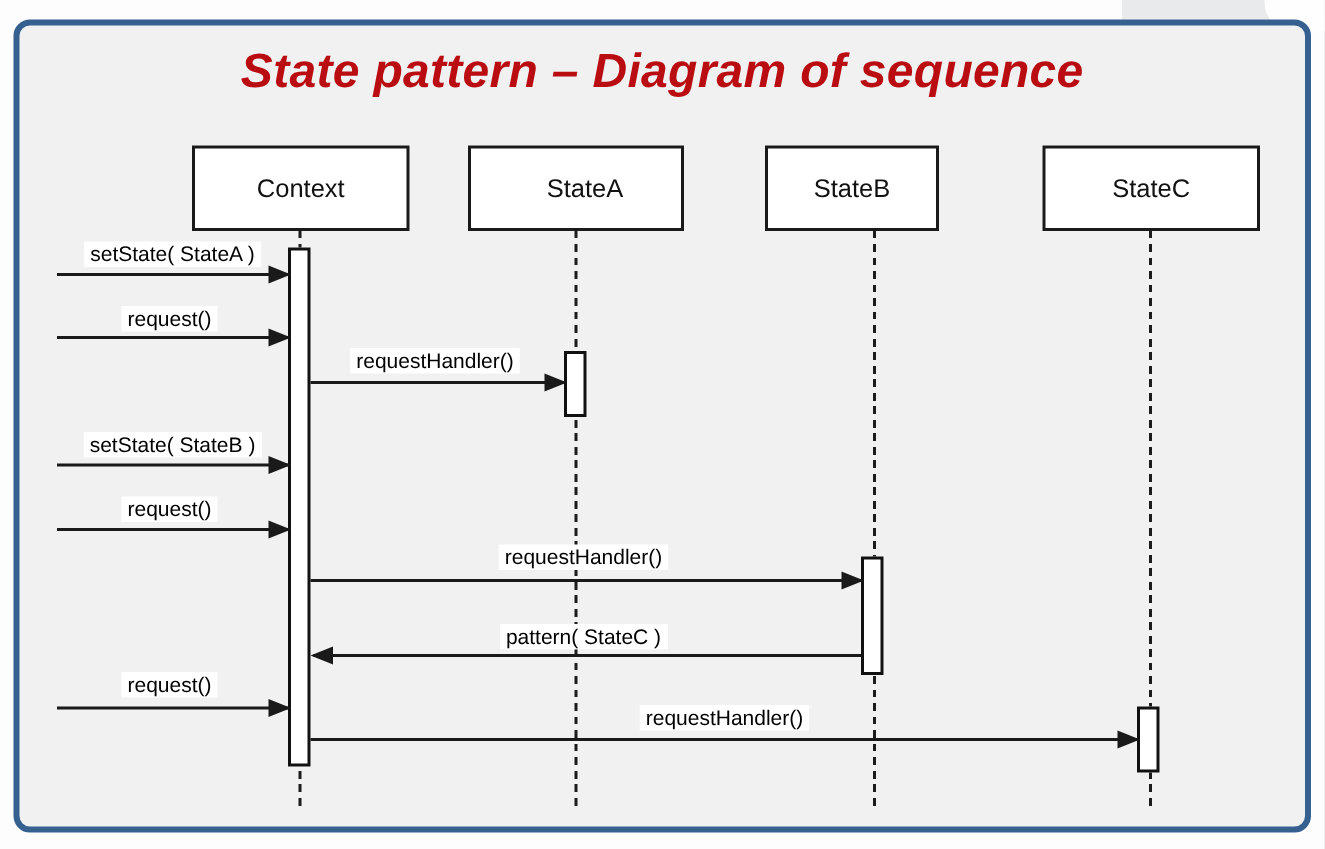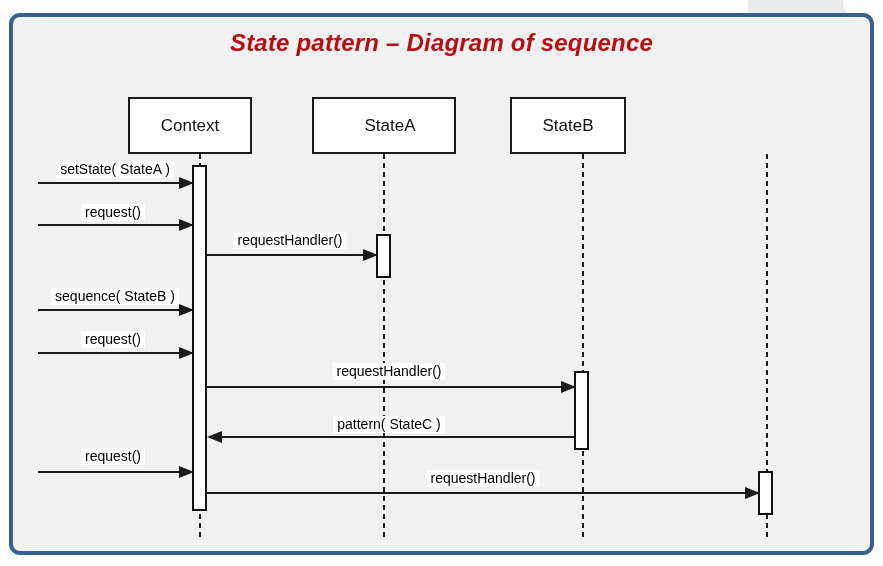--- a/index.html
+++ b/index.html
@@ -31,21 +31,21 @@
     width: 865px; height: 542px;
     box-sizing: border-box;
     background: #f1f1f2;
     border: 4px solid #35608f;
     border-radius: 11px;
   }
   .title {
     position: absolute;
     left: 9px; top: 29px; width: 865px;
     text-align: center;
-    font-size: 24px;
+    font-size: 32px;
     font-weight: bold;
     font-style: italic;
     letter-spacing: 0.2px;
     color: #b90d11;
   }
   .head-box {
     position: absolute;
     top: 97px; height: 57px;
     box-sizing: border-box;
     background: #ffffff;
@@ -110,48 +110,51 @@
 
   <div class="frame"></div>
 
   <div class="title">State pattern – Diagram of sequence</div>
 
   <div class="lifeline" style="left:199px;"></div>
   <div class="lifeline" style="left:383px;"></div>
   <div class="lifeline" style="left:582px;"></div>
   <div class="lifeline" style="left:766px;"></div>
 
-  <div class="head-box" style="left:128px;width:124px;">
+  <div class="head-box" style="left:128px;width:145px;">
     <span>Context</span>
   </div>
   <div class="head-box" style="left:312px;width:144px;padding-left:12px;">
     <span>StateA</span>
   </div>
   <div class="head-box" style="left:510px;width:116px;">
     <span>StateB</span>
+  </div>
+  <div class="head-box" style="left:695px;width:145px;">
+    <span>StateC</span>
   </div>
 
   <div class="activation" style="left:192px;top:165px;width:15px;height:346px;"></div>
   <div class="activation" style="left:376px;top:234px;width:15px;height:44px;"></div>
   <div class="activation" style="left:574px;top:371px;width:15px;height:79px;"></div>
   <div class="activation" style="left:758px;top:471px;width:15px;height:44px;"></div>
 
   <div class="arrow right" style="left:38px;top:182px;width:154px;"></div>
   <div class="arrow right" style="left:38px;top:224px;width:154px;"></div>
   <div class="arrow right" style="left:207px;top:254px;width:169px;"></div>
   <div class="arrow right" style="left:38px;top:309px;width:154px;"></div>
   <div class="arrow right" style="left:38px;top:352px;width:154px;"></div>
   <div class="arrow right" style="left:207px;top:386px;width:367px;"></div>
   <div class="arrow left" style="left:209px;top:436px;width:365px;"></div>
   <div class="arrow right" style="left:38px;top:471px;width:154px;"></div>
   <div class="arrow right" style="left:207px;top:492px;width:551px;"></div>
 
   <div class="msg-label" style="left:115px;top:161px;">setState( StateA )</div>
   <div class="msg-label" style="left:113px;top:204px;">request()</div>
   <div class="msg-label" style="left:290px;top:232px;">requestHandler()</div>
-  <div class="msg-label" style="left:115px;top:288px;">sequence( StateB )</div>
+  <div class="msg-label" style="left:115px;top:288px;">setState( StateB )</div>
   <div class="msg-label" style="left:113px;top:331px;">request()</div>
   <div class="msg-label" style="left:389px;top:363px;">requestHandler()</div>
   <div class="msg-label" style="left:389px;top:416px;">pattern( StateC )</div>
   <div class="msg-label" style="left:113px;top:448px;">request()</div>
   <div class="msg-label" style="left:483px;top:470px;">requestHandler()</div>
 
 </div>
 
 </body></html>

